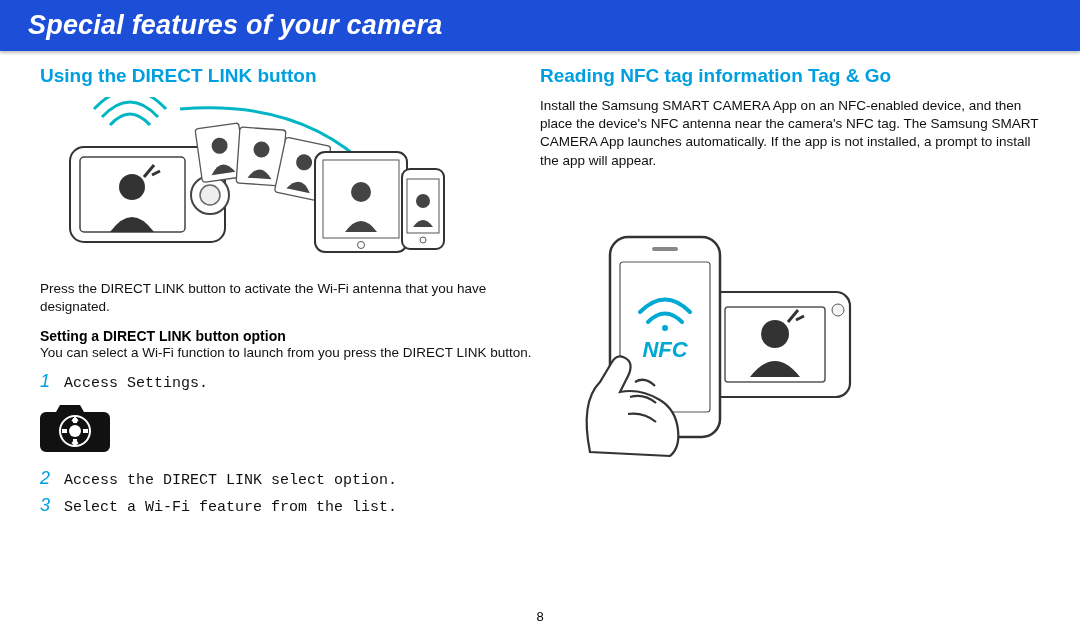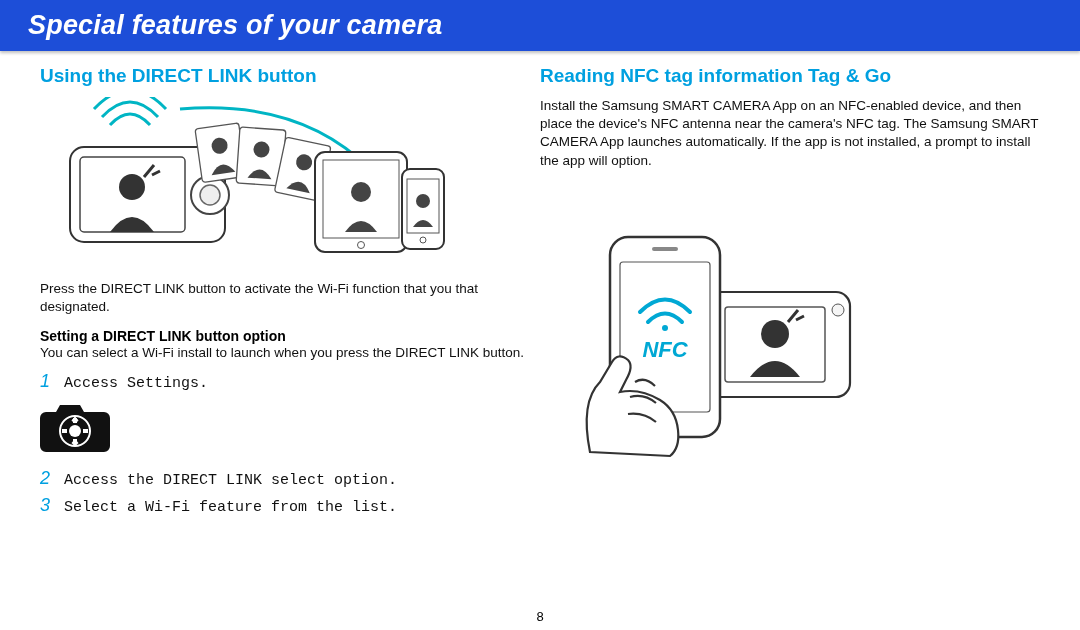--- a/index.html
+++ b/index.html
@@ -148,24 +148,24 @@
         <g transform="translate(362,72)">
           <rect width="42" height="80" rx="8" fill="#fff" stroke="#333" stroke-width="2"></rect>
           <rect x="5" y="10" width="32" height="54" fill="#fff" stroke="#555" stroke-width="1"></rect>
           <circle cx="21" cy="32" r="7" fill="#444"></circle>
             <path d="M11 58 q10 -14 20 0 z" fill="#444"></path>
           <circle cx="21" cy="71" r="3" fill="none" stroke="#555"></circle>
         </g>
       </svg>
     </div>
 
-    <p class="body-text">Press the DIRECT LINK button to activate the Wi-Fi function that you that designated.</p>
+    <p class="body-text">Press the DIRECT LINK button to activate the Wi-Fi antenna that you have designated.</p>
 
     <div class="sub-heading">Setting a DIRECT LINK button option</div>
-    <p class="body-text" style="margin-bottom:8px">You can select a Wi-Fi install to launch when you press the DIRECT LINK button.</p>
+    <p class="body-text" style="margin-bottom:8px">You can select a Wi-Fi function to launch from you press the DIRECT LINK button.</p>
 
     <div class="step">
       <span class="step-num">1</span>
       <span class="step-text">Access Settings.</span>
     </div>
 
     <div class="camera-icon">
       <svg width="70" height="56" viewBox="0 0 70 56">
         <path d="M6 14 h10 l4 -7 h20 l4 7 h20 a6 6 0 0 1 6 6 v28 a6 6 0 0 1 -6 6 h-58 a6 6 0 0 1 -6 -6 v-28 a6 6 0 0 1 6 -6 z" fill="#111"></path>
         <circle cx="35" cy="33" r="15" fill="#111" stroke="#fff" stroke-width="2"></circle>
@@ -190,21 +190,21 @@
       <span class="step-text">Access the DIRECT LINK select option.</span>
     </div>
     <div class="step">
       <span class="step-num">3</span>
       <span class="step-text">Select a Wi-Fi feature from the list.</span>
     </div>
   </div>
 
   <div class="col">
     <div class="section-title">Reading NFC tag information Tag &amp; Go</div>
-    <p class="body-text">Install the Samsung SMART CAMERA App on an NFC-enabled device, and then place the device's NFC antenna near the camera's NFC tag. The Samsung SMART CAMERA App launches automatically. If the app is not installed, a prompt to install the app will option.</p>
+    <p class="body-text">Install the Samsung SMART CAMERA App on an NFC-enabled device, and then place the device's NFC antenna near the camera's NFC tag. The Samsung SMART CAMERA App launches automatically. If the app is not installed, a prompt to install the app will appear.</p>
 
     <div class="illus" style="text-align:left; margin-top:10px">
       <svg width="320" height="280" viewBox="0 0 320 280">
 
         <g>
           <rect x="160" y="110" width="150" height="105" rx="14" fill="#fff" stroke="#333" stroke-width="2.2"></rect>
           <rect x="185" y="125" width="100" height="75" rx="3" fill="#fff" stroke="#555" stroke-width="1.5"></rect>
           <circle cx="235" cy="152" r="14" fill="#333"></circle>
           <path d="M210 195 q25 -32 50 0 z" fill="#333"></path>
           <path d="M248 140 l10 -12 M256 138 l8 -4" stroke="#333" stroke-width="3" fill="none"></path>

